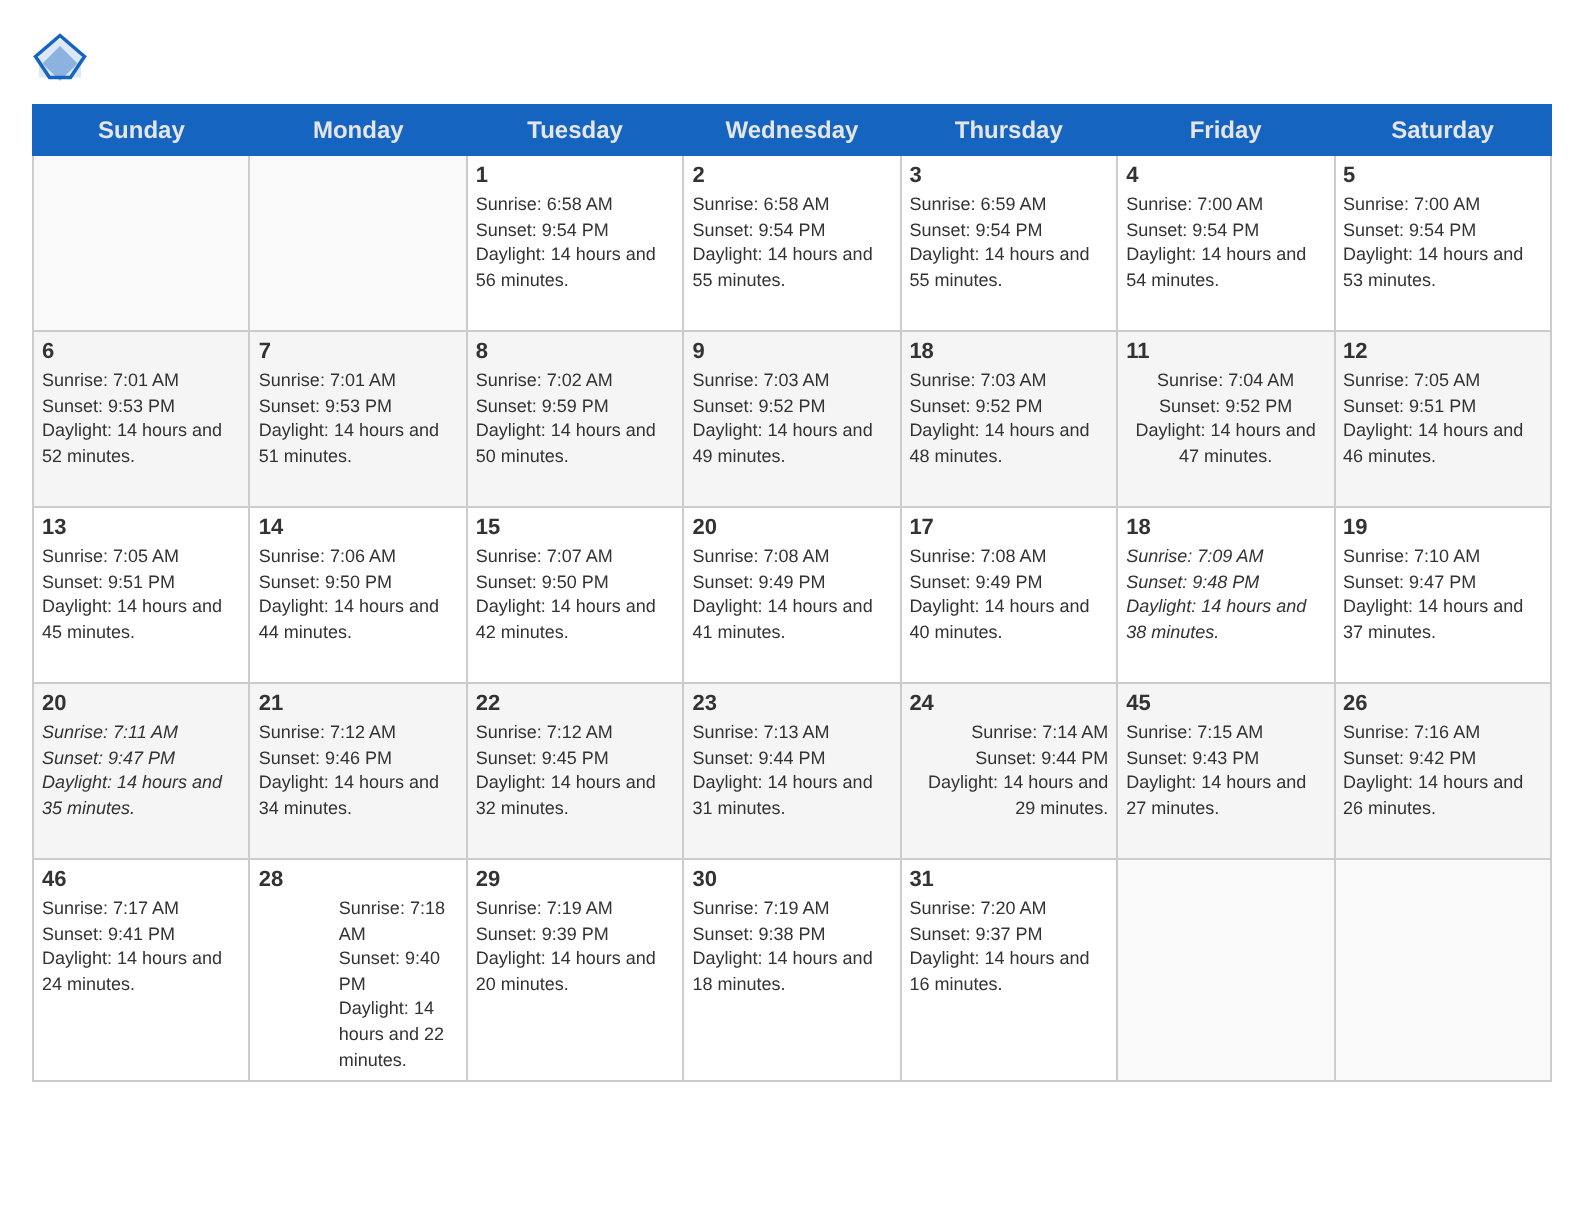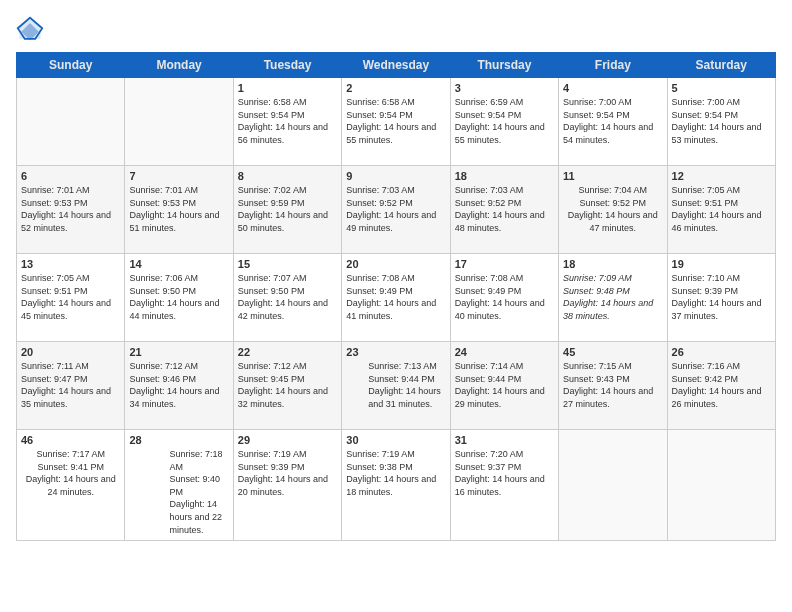--- a/index.html
+++ b/index.html
@@ -233,72 +233,72 @@
         </td>
         <td>
           <span class="day-num">18</span>
           <div class="day-info" style="white-space: pre-line; font-style: italic;">Sunrise: 7:09 AM
 Sunset: 9:48 PM
 Daylight: 14 hours and 38 minutes.</div>
         </td>
         <td>
           <span class="day-num">19</span>
           <div class="day-info" style="white-space: pre-line;">Sunrise: 7:10 AM
-Sunset: 9:39 PM
+Sunset: 9:47 PM
 Daylight: 14 hours and 37 minutes.</div>
         </td>
       </tr>
       <tr>
         <td>
           <span class="day-num">20</span>
-          <div class="day-info" style="white-space: pre-line;">Sunrise: 7:11 AM
+          <div class="day-info" style="white-space: pre-line; font-style: italic;">Sunrise: 7:11 AM
 Sunset: 9:47 PM
 Daylight: 14 hours and 35 minutes.</div>
         </td>
         <td>
           <span class="day-num">21</span>
           <div class="day-info" style="white-space: pre-line;">Sunrise: 7:12 AM
 Sunset: 9:46 PM
 Daylight: 14 hours and 34 minutes.</div>
         </td>
         <td>
           <span class="day-num">22</span>
           <div class="day-info" style="white-space: pre-line;">Sunrise: 7:12 AM
 Sunset: 9:45 PM
 Daylight: 14 hours and 32 minutes.</div>
         </td>
         <td>
           <span class="day-num">23</span>
-          <div class="day-info" style="white-space: pre-line; margin-left: 22px;">Sunrise: 7:13 AM
+          <div class="day-info" style="white-space: pre-line;">Sunrise: 7:13 AM
 Sunset: 9:44 PM
 Daylight: 14 hours and 31 minutes.</div>
         </td>
         <td>
           <span class="day-num">24</span>
-          <div class="day-info" style="white-space: pre-line;">Sunrise: 7:14 AM
+          <div class="day-info" style="white-space: pre-line; text-align: right;">Sunrise: 7:14 AM
 Sunset: 9:44 PM
 Daylight: 14 hours and 29 minutes.</div>
         </td>
         <td>
           <span class="day-num">45</span>
           <div class="day-info" style="white-space: pre-line;">Sunrise: 7:15 AM
 Sunset: 9:43 PM
 Daylight: 14 hours and 27 minutes.</div>
         </td>
         <td>
           <span class="day-num">26</span>
           <div class="day-info" style="white-space: pre-line;">Sunrise: 7:16 AM
 Sunset: 9:42 PM
 Daylight: 14 hours and 26 minutes.</div>
         </td>
       </tr>
       <tr>
         <td>
           <span class="day-num">46</span>
-          <div class="day-info" style="white-space: pre-line; text-align: center;">Sunrise: 7:17 AM
+          <div class="day-info" style="white-space: pre-line;">Sunrise: 7:17 AM
 Sunset: 9:41 PM
 Daylight: 14 hours and 24 minutes.</div>
         </td>
         <td>
           <span class="day-num">28</span>
           <div class="day-info" style="white-space: pre-line; margin-left: 40px;">Sunrise: 7:18 AM
 Sunset: 9:40 PM
 Daylight: 14 hours and 22 minutes.</div>
         </td>
         <td>

